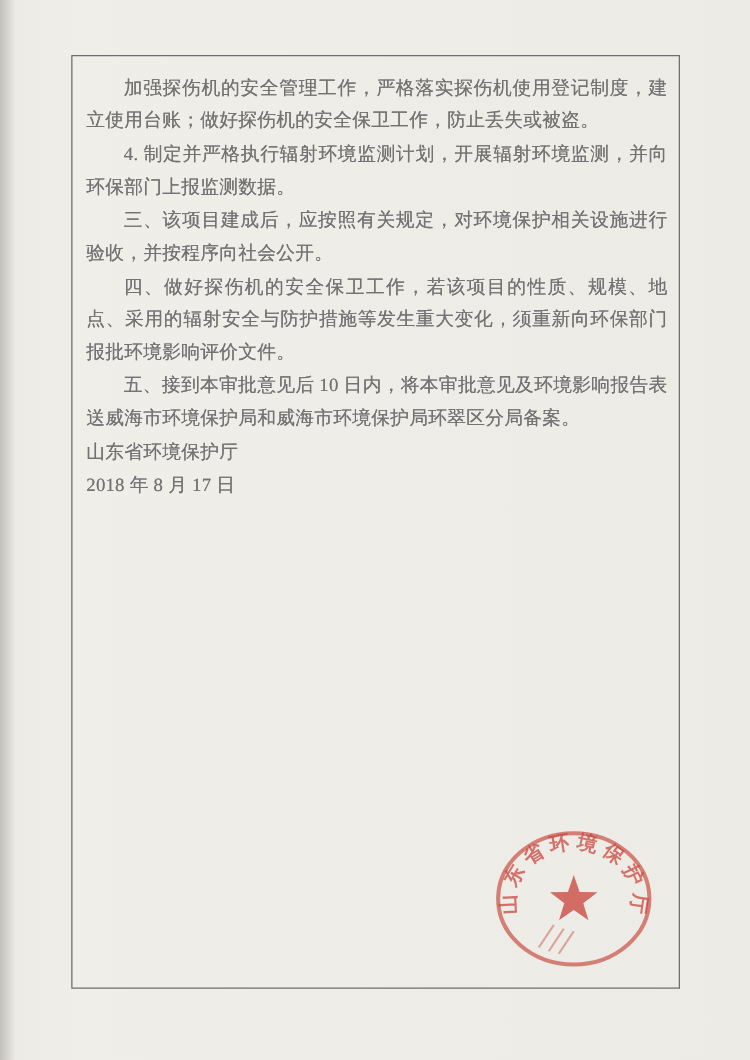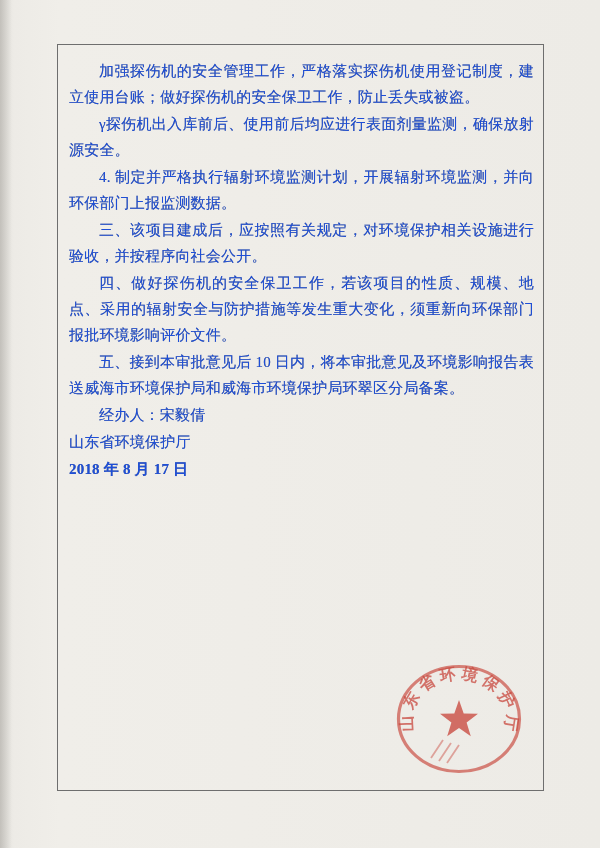--- a/index.html
+++ b/index.html
@@ -30,21 +30,21 @@
     height: 747px;
     box-sizing: border-box;
     border: 1px solid #6e6e6e;
     padding: 13px 9px 0 11px;
     z-index: 2;
   }
   p.para {
     margin: 0 0 1px 0;
     font-size: 15px;
     line-height: 26px;
-    color: #1d4ed8;
+    color: #737373;
     letter-spacing: 0.2px;
     text-align: justify;
     text-indent: 2em;
     text-shadow: 0 0 0.3px rgba(40,40,40,0.55);
   }
   .sig-block {
     text-align: right;
   }
   .signature {
     margin: 7px 22px 0 0;
@@ -52,21 +52,20 @@
     color: #3a3938;
     letter-spacing: 1px;
     text-shadow: 0 0 0.3px rgba(40,40,40,0.55);
   }
   .issue-date {
     margin: 5px 24px 0 0;
     font-size: 15px;
     color: #3a3938;
     letter-spacing: 1.5px;
     text-shadow: 0 0 0.3px rgba(40,40,40,0.55);
-    font-weight: bold;
   }
   .seal {
     position: absolute;
     left: 393px;
     top: 662px;
     width: 132px;
     height: 114px;
     z-index: 1;
   }
   .seal text {
@@ -88,23 +87,21 @@
     <line x1="54" y1="101" x2="66" y2="83"></line>
   </g>
   <path id="sealArc" d="M 21.8 70.7 A 47 40 0 1 1 110.2 70.7" fill="none"></path>
   <text font-size="16" letter-spacing="4.5" fill="#c9493f" opacity="0.75">
     <textPath href="#sealArc" startOffset="2">山东省环境保护厅</textPath>
   </text>
 </svg>
 
 <div class="page-box">
   <p class="para">加强探伤机的安全管理工作，严格落实探伤机使用登记制度，建立使用台账；做好探伤机的安全保卫工作，防止丢失或被盗。</p>
-  <p class="para">γ探伤机出入库前后、使用前后均应进行表面剂量监测，确保放射源安全。</p>
   <p class="para">4. 制定并严格执行辐射环境监测计划，开展辐射环境监测，并向环保部门上报监测数据。</p>
   <p class="para">三、该项目建成后，应按照有关规定，对环境保护相关设施进行验收，并按程序向社会公开。</p>
   <p class="para">四、做好探伤机的安全保卫工作，若该项目的性质、规模、地点、采用的辐射安全与防护措施等发生重大变化，须重新向环保部门报批环境影响评价文件。</p>
   <p class="para">五、接到本审批意见后 10 日内，将本审批意见及环境影响报告表送威海市环境保护局和威海市环境保护局环翠区分局备案。</p>
-  <p class="para">经办人：宋毅倩</p>
   <div class="sig-block">
     <p class="para signature" style="text-indent:0;">山东省环境保护厅</p>
     <p class="para issue-date" style="text-indent:0;">2018 年 8 月 17 日</p>
   </div>
 </div>
 
 </body></html>

